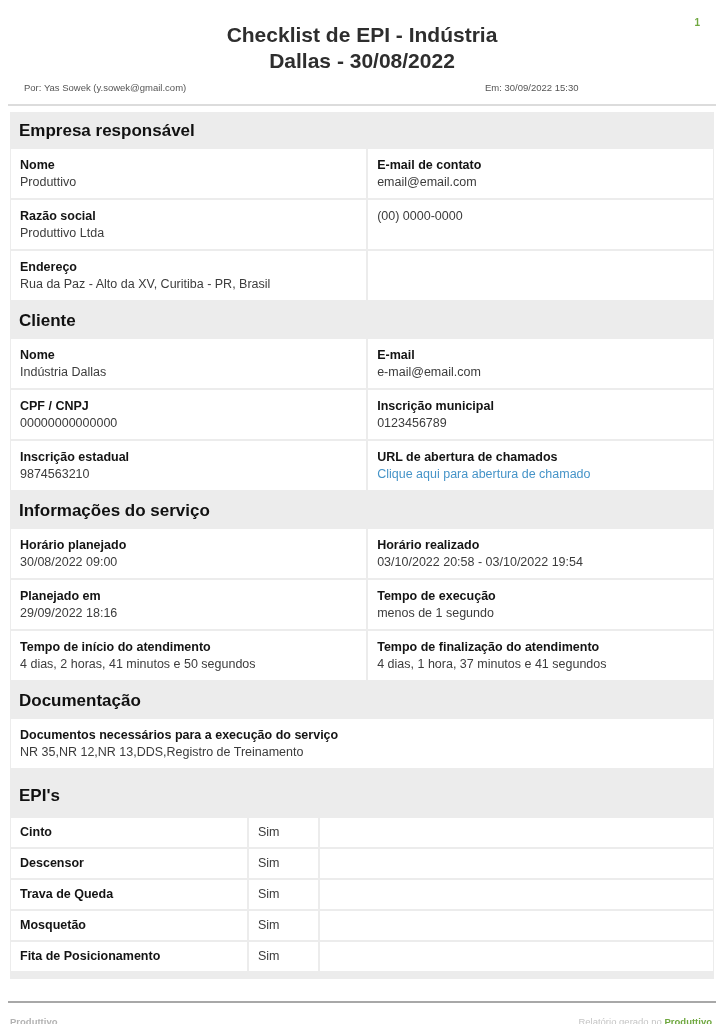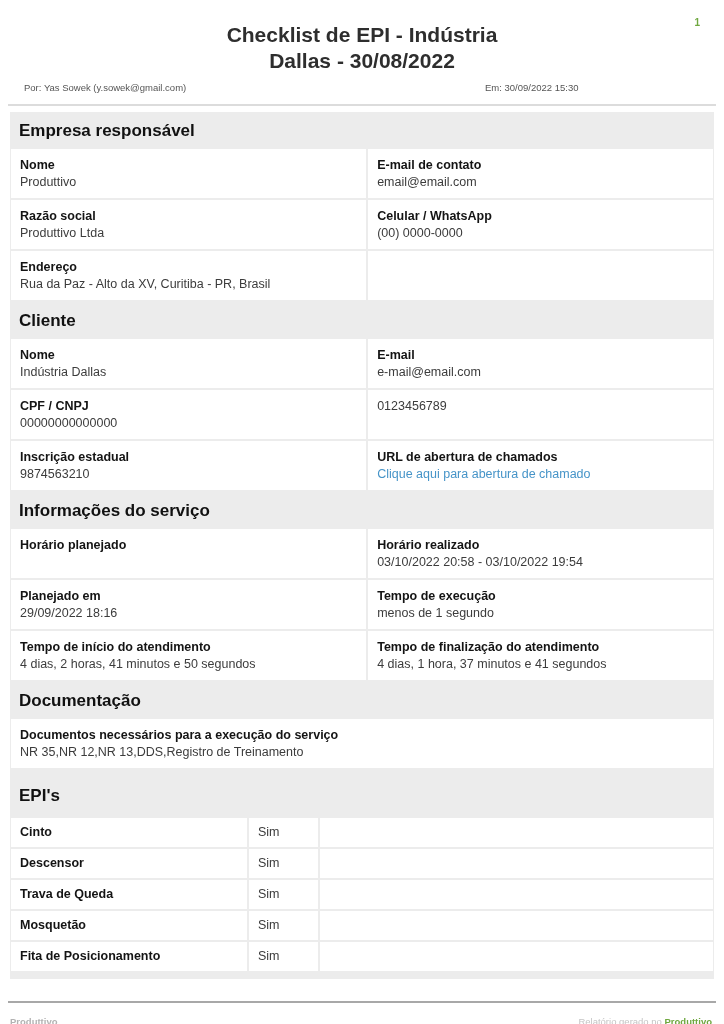--- a/index.html
+++ b/index.html
@@ -135,21 +135,20 @@
     </div>
     <div class="cell">
       <div class="lbl">E-mail de contato</div>
       <div class="val">email@email.com</div>
     </div>
     <div class="cell">
       <div class="lbl">Razão social</div>
       <div class="val">Produttivo Ltda</div>
     </div>
     <div class="cell">
-      <div class="lbl">Celular / WhatsApp</div>
       <div class="val">(00) 0000-0000</div>
     </div>
     <div class="cell">
       <div class="lbl">Endereço</div>
       <div class="val">Rua da Paz - Alto da XV, Curitiba - PR, Brasil</div>
     </div>
     <div class="cell"></div>
   </div>
 
   <div class="sec-title">Cliente</div>
@@ -160,38 +159,40 @@
     </div>
     <div class="cell">
       <div class="lbl">E-mail</div>
       <div class="val">e-mail@email.com</div>
     </div>
     <div class="cell">
       <div class="lbl">CPF / CNPJ</div>
       <div class="val">00000000000000</div>
     </div>
     <div class="cell">
+      <div class="lbl">Inscrição municipal</div>
       <div class="val">0123456789</div>
     </div>
     <div class="cell">
       <div class="lbl">Inscrição estadual</div>
       <div class="val">9874563210</div>
     </div>
     <div class="cell">
       <div class="lbl">URL de abertura de chamados</div>
       <div class="val">
         <a href="#" class="link">Clique aqui para abertura de chamado</a>
       </div>
     </div>
   </div>
 
   <div class="sec-title">Informações do serviço</div>
   <div class="grid2">
     <div class="cell">
       <div class="lbl">Horário planejado</div>
+      <div class="val">30/08/2022 09:00</div>
     </div>
     <div class="cell">
       <div class="lbl">Horário realizado</div>
       <div class="val">03/10/2022 20:58 - 03/10/2022 19:54</div>
     </div>
     <div class="cell">
       <div class="lbl">Planejado em</div>
       <div class="val">29/09/2022 18:16</div>
     </div>
     <div class="cell">

